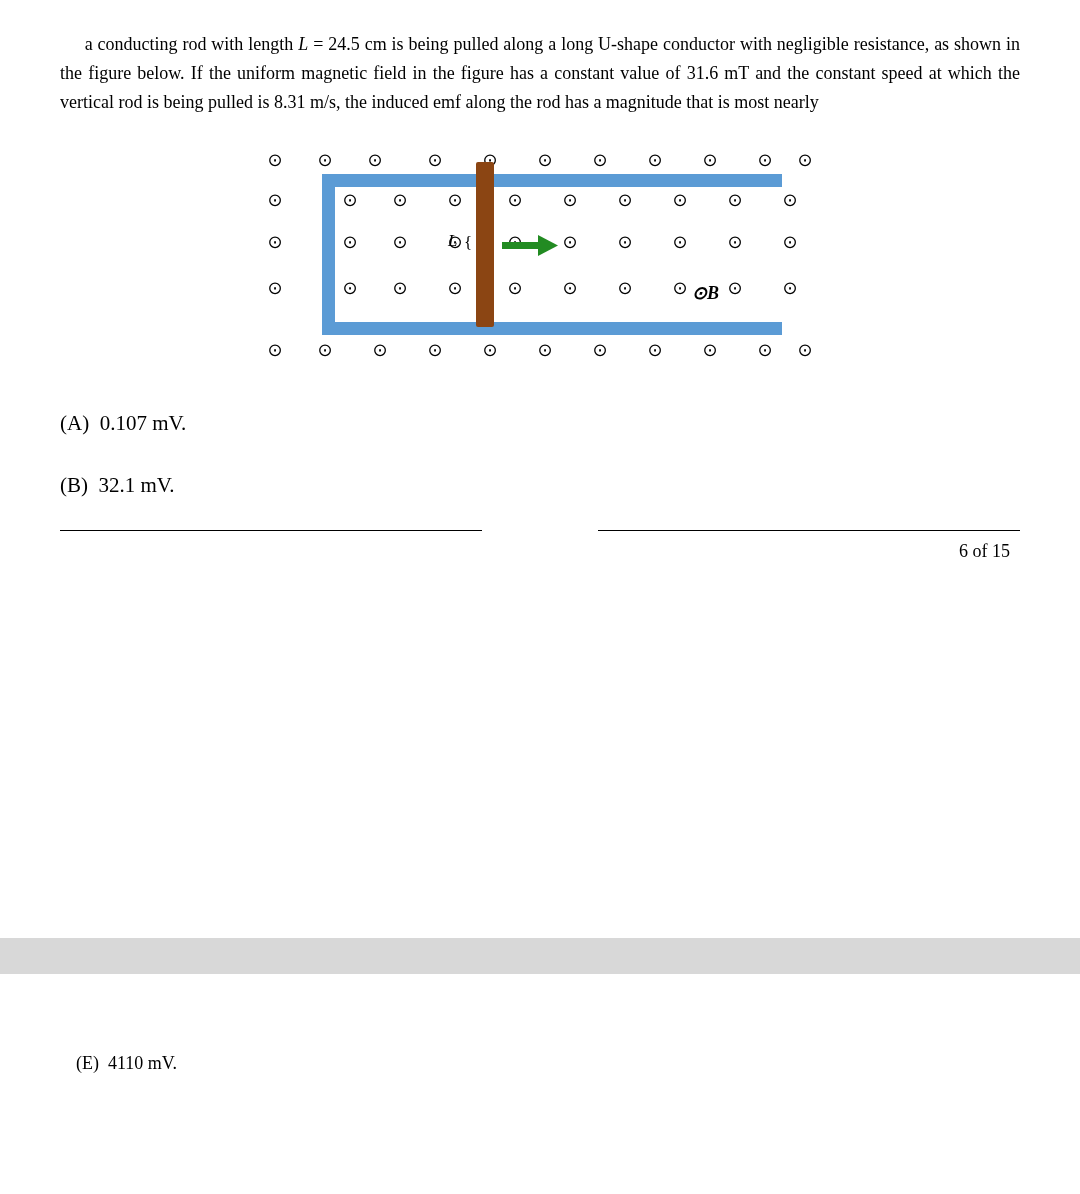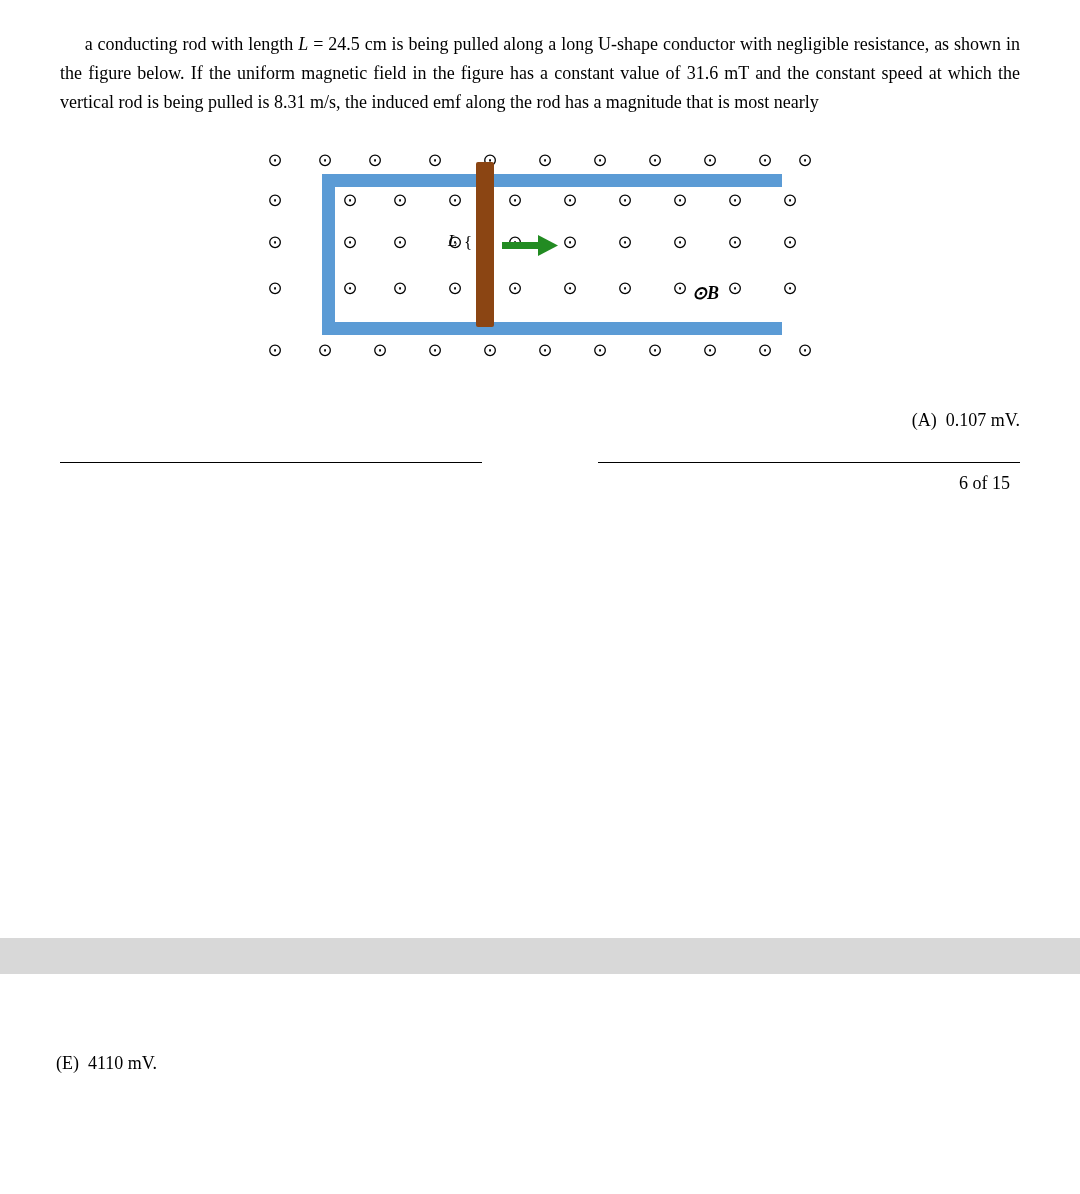--- a/index.html
+++ b/index.html
@@ -35,22 +35,21 @@
       height: 230px;
     }
 
     .answer-choices {
       margin-bottom: 24px;
       line-height: 2.0;
     }
 
     .answer-choice {
       margin: 20px 0;
-      font-size: 18px;
-      text-align: right;
+      font-size: 21px;
     }
 
     .page-number {
       font-size: 18px;
       font-family: 'Times New Roman', Times, serif;
     }
   </style>
 </head>
 <body>
 
@@ -153,31 +152,34 @@
         <polygon points="278,91 298,101.5 278,112" fill="#228B22"></polygon>
 
       </svg>
     </div>
   </div>
 
   <div class="answer-choices">
     <div class="answer-choice">
       <span>(A)&nbsp; 0.107 mV.</span>
     </div>
+    <div class="answer-choice">
+      <span>(B)&nbsp; 32.1 mV.</span>
+    </div>
   </div>
 
   <div style="margin-top: 20px;">
     <div style="display: flex; justify-content: space-between; align-items: center;">
       <div style="width: 44%; height: 1px; background: #000;"></div>
       <div style="width: 44%; height: 1px; background: #000;"></div>
     </div>
     <div style="display: flex; justify-content: flex-end; margin-top: 10px; padding-right: 10px;">
       <span class="page-number">6 of 15</span>
     </div>
   </div>
 
 </div>
 
 <div style="position: absolute; bottom: 220px; left: 0; width: 100%; height: 36px; background: #d8d8d8;"></div>
 
-<div style="position: absolute; bottom: 120px; left: 56px; text-align: right;">
+<div style="position: absolute; bottom: 120px; left: 76px; text-align: right;">
   <span style="font-family: 'Times New Roman', Times, serif; font-size: 18px;">(E)&nbsp; 4110 mV.</span>
 </div>
 
 </body></html>

